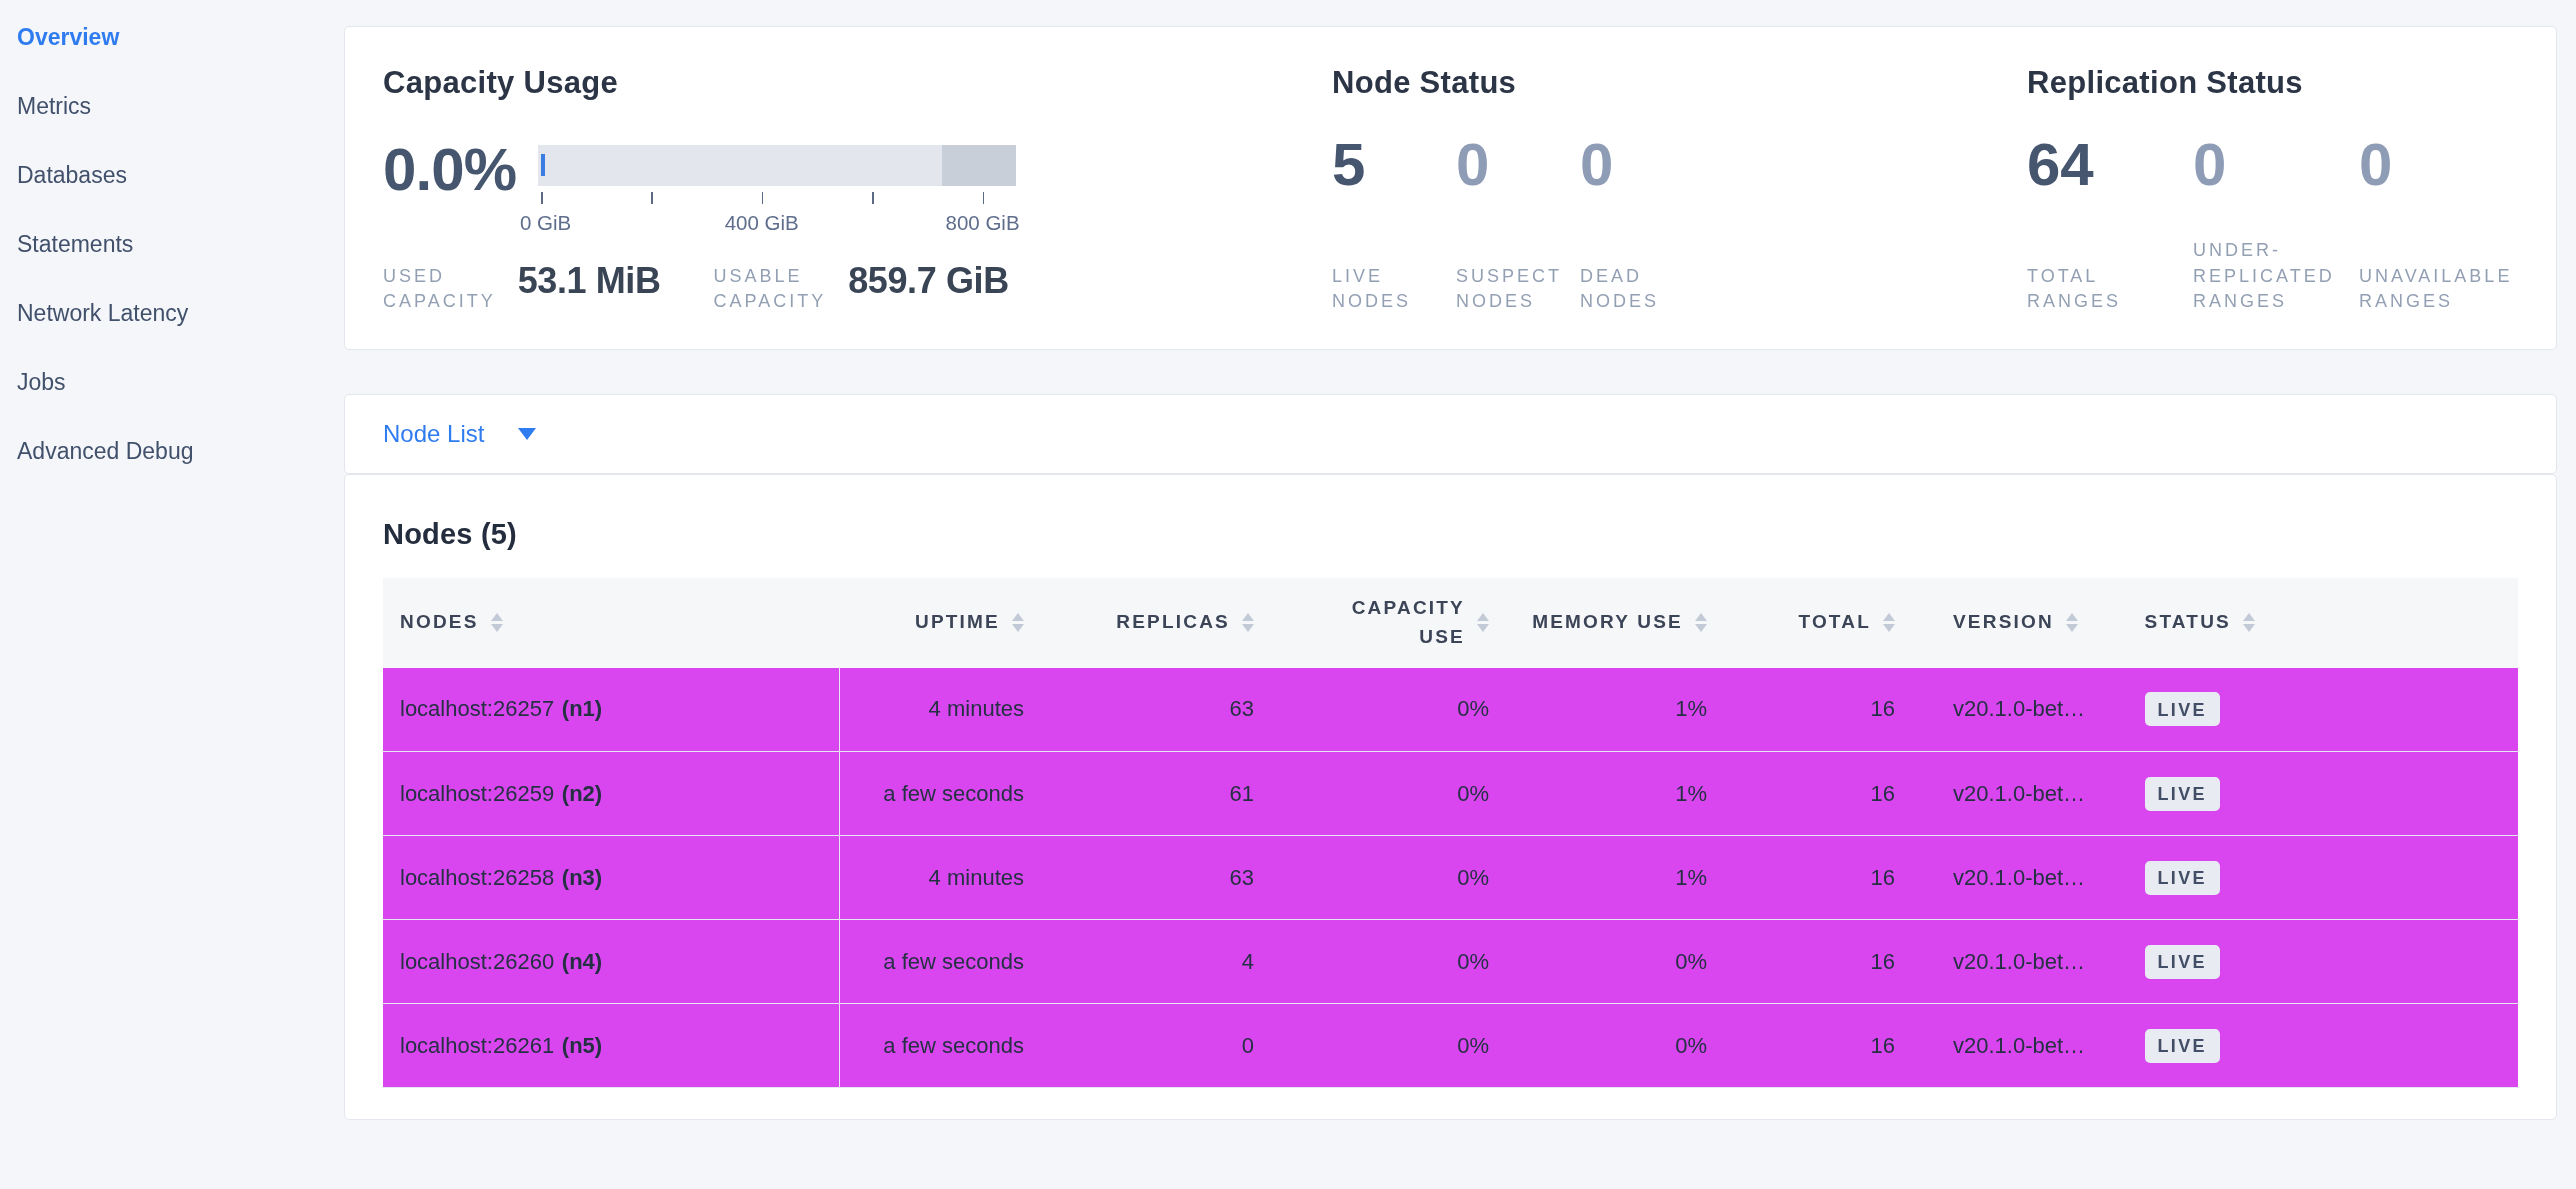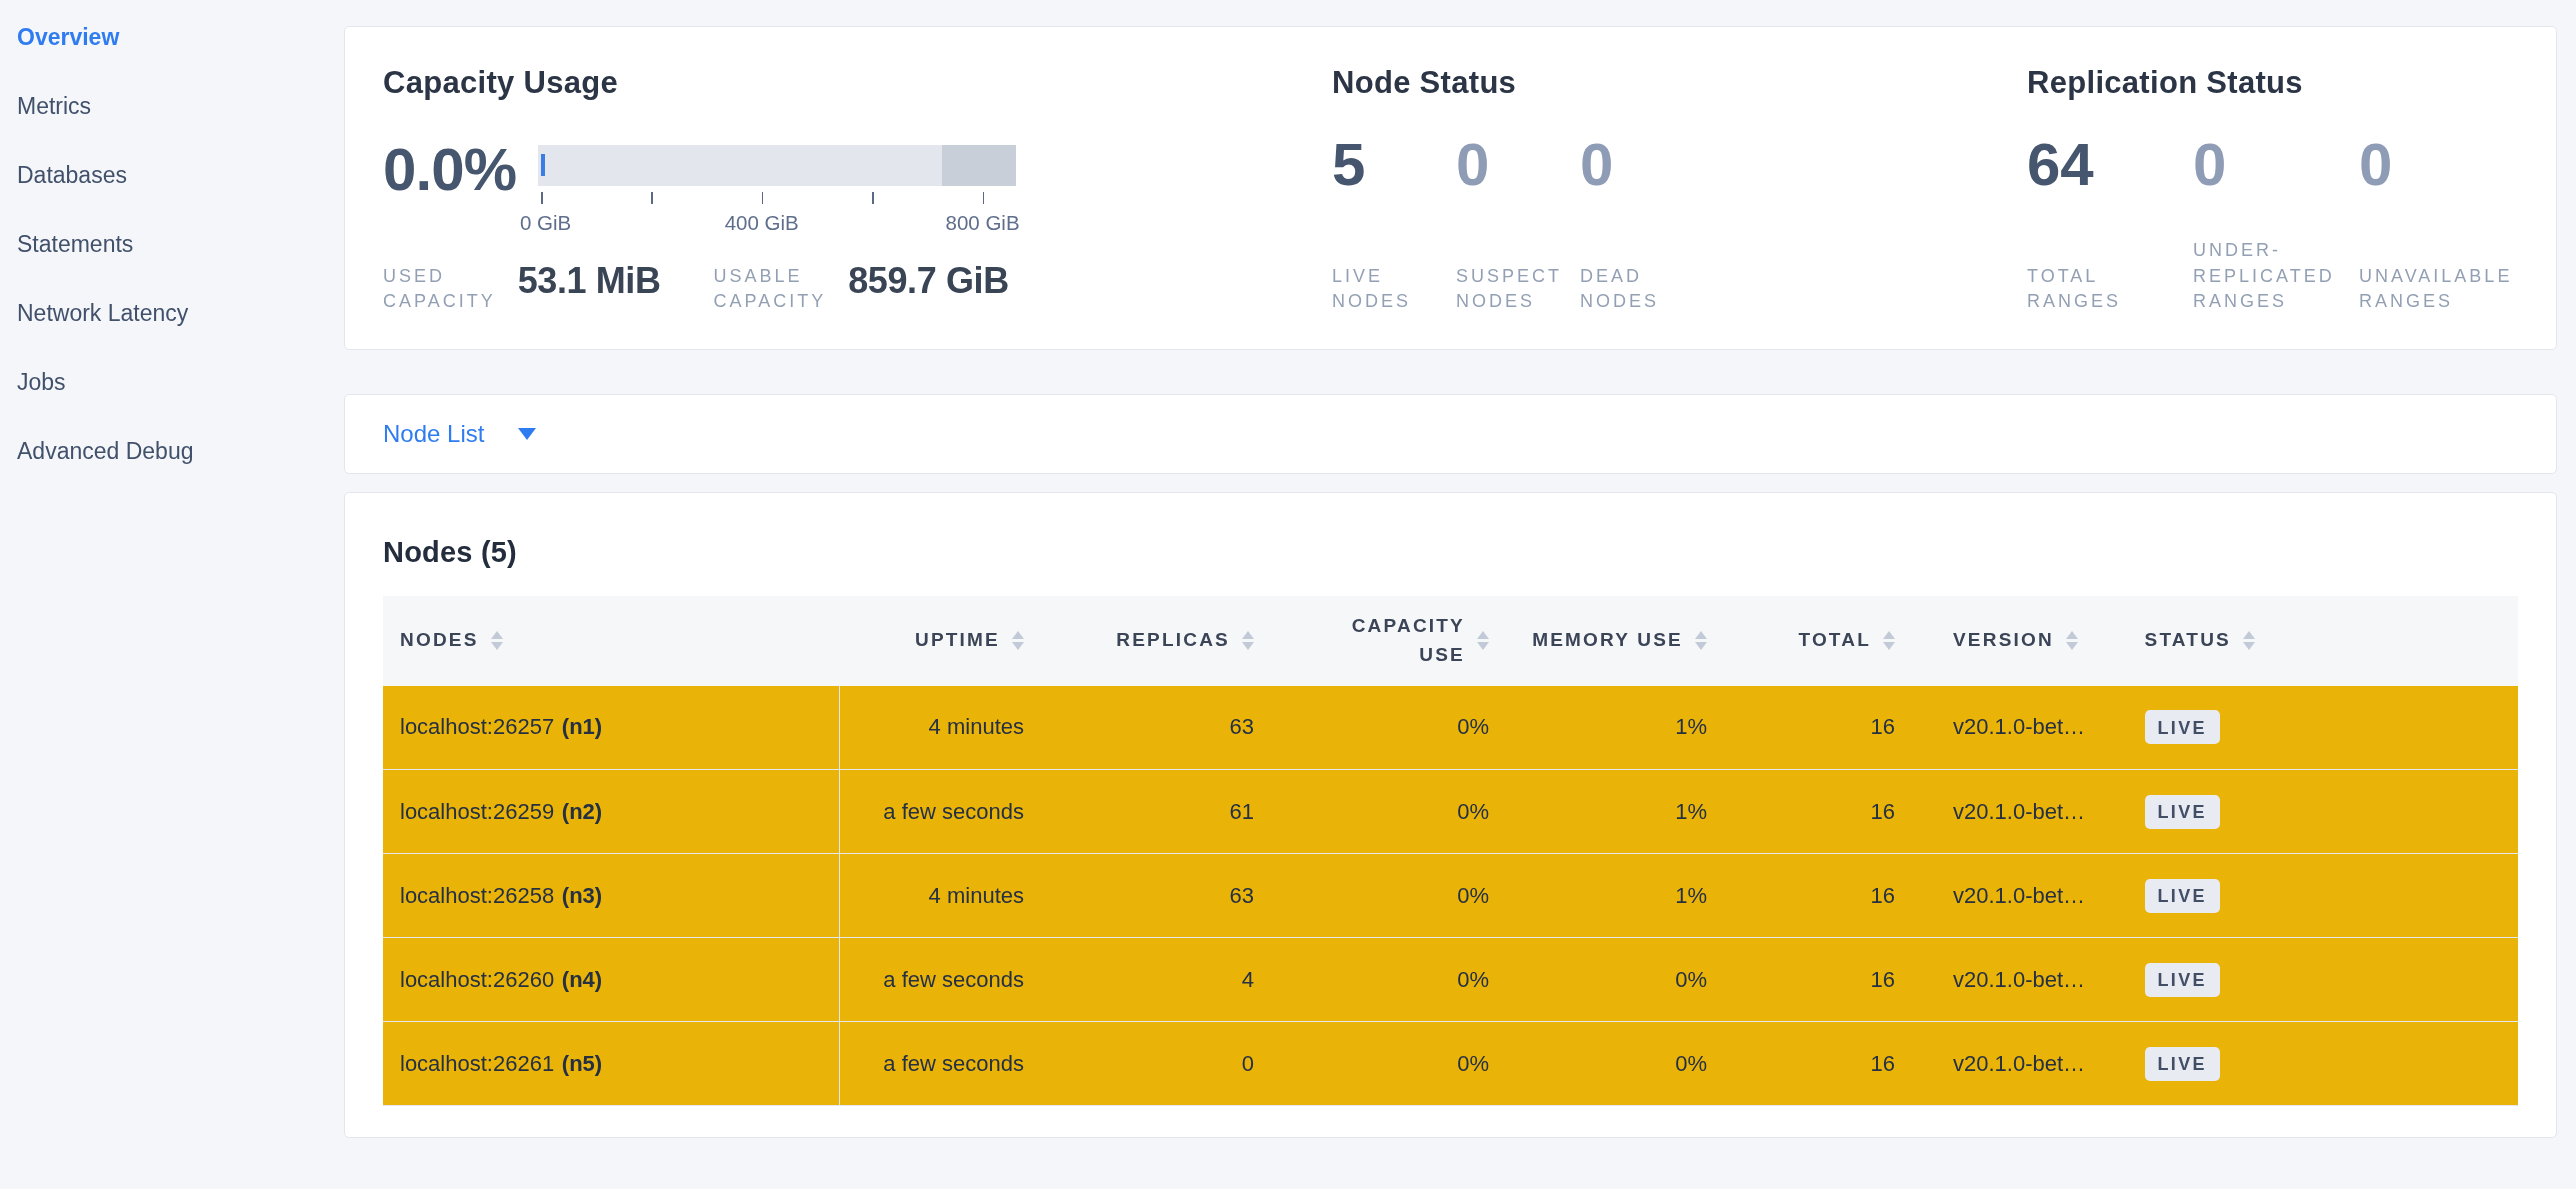--- a/index.html
+++ b/index.html
@@ -70,21 +70,21 @@
   }
   .nodelist-link { display: flex; align-items: center; cursor: pointer; }
   .nodelist-label { font-size: 24px; color: #2f7cf0; }
   .caret-down {
     margin-left: 34px; width: 0; height: 0;
     border-left: 9.4px solid transparent; border-right: 9.4px solid transparent;
     border-top: 12px solid #2f7cf0;
   }
 
   
-  .table-card { margin-top: 18px; height: 646px; padding: 43px 38px 0; }
+  .table-card { margin-top: 0; height: 646px; padding: 43px 38px 0; }
   .table-title { font-size: 29px; font-weight: 700; color: #242d3d; margin-bottom: 27px; letter-spacing: 0.2px; }
 
   table { width: 100%; border-collapse: collapse; table-layout: fixed; }
   thead th {
     background: #f6f7f9; height: 90px; vertical-align: middle;
     font-size: 19px; font-weight: 700; letter-spacing: 2.2px; color: #3b4557;
     text-align: left; cursor: pointer;
   }
   th .th-inner { display: flex; align-items: center; }
   th.col-right .th-inner { justify-content: flex-end; }
@@ -96,21 +96,21 @@
     width: 0; height: 0; border-left: 6.8px solid transparent; border-right: 6.8px solid transparent;
     border-bottom: 8.5px solid #c3cad7; margin-bottom: 3.4px;
   }
   .sort-icon .down {
     width: 0; height: 0; border-left: 6.8px solid transparent; border-right: 6.8px solid transparent;
     border-top: 8.5px solid #c3cad7;
   }
 
   tbody td {
     height: 84px; border-bottom: 0.9px solid #e5e8ee;
-    font-size: 22px; color: #253043; vertical-align: middle; background: #eab308;
+    font-size: 22px; color: #253043; vertical-align: middle; background: #d946ef;
   }
   td.col-right, th.col-right { text-align: right; }
   td.col-right { padding-right: 24px; }
   th.col-right .th-inner { padding-right: 24px; }
   .cell-nodes { border-right: 0.9px solid #e5e8ee; padding-left: 17px; }
   th.cell-nodes-h .th-inner { padding-left: 17px; }
   .cell-version { padding-left: 34px; }
   th.cell-version-h .th-inner { padding-left: 34px; }
   .cell-status { padding-left: 25.6px; }
   th.cell-status-h .th-inner { padding-left: 25.6px; }

